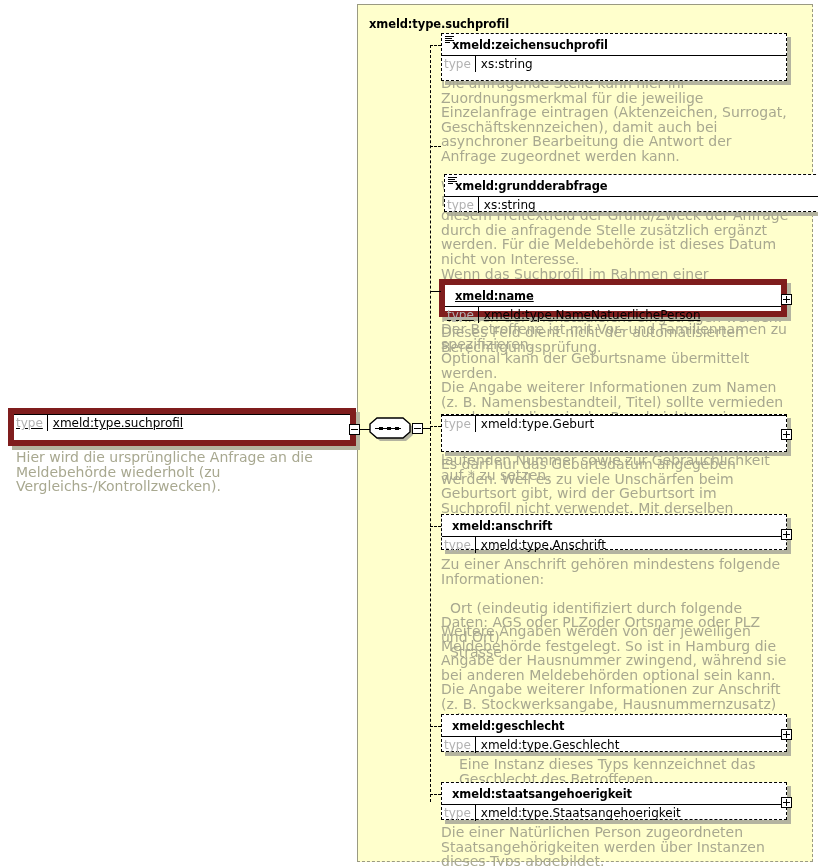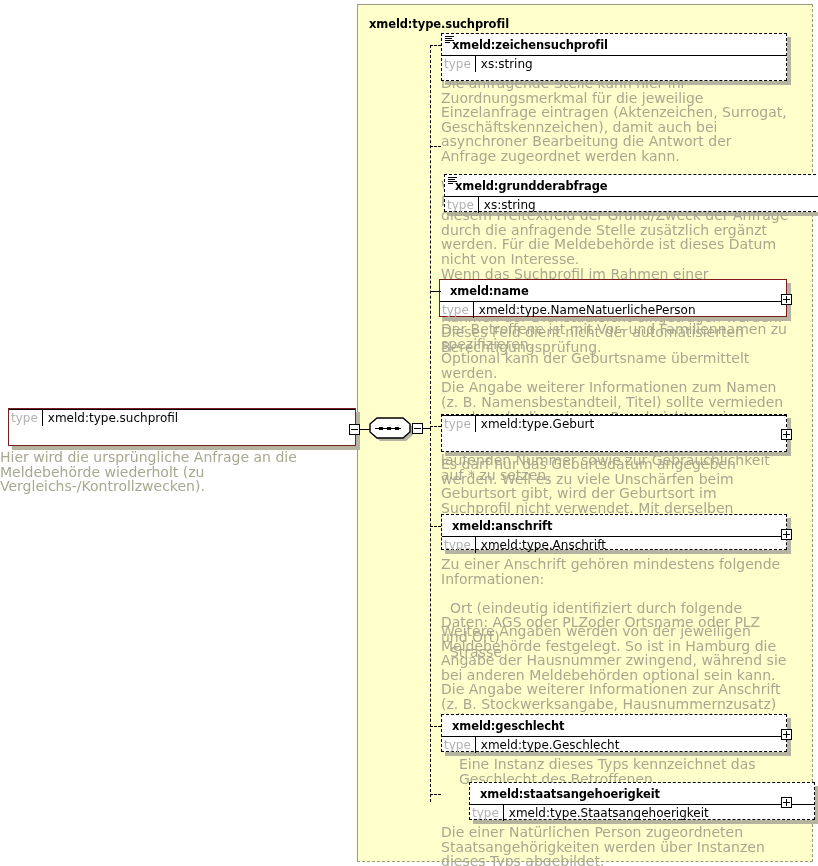--- a/index.html
+++ b/index.html
@@ -29,21 +29,21 @@
     background: #b4b4a0;
     z-index: 0;
   }
   .elbox .frame {
     position: relative;
     z-index: 1;
     background: #ffffff;
     width: 100%; height: 100%;
     box-sizing: border-box;
   }
-  .elbox.solid .frame { border: 1px solid #7f1d1d; }
+  .elbox.solid .frame { border: 6px solid #7f1d1d; text-decoration: underline; }
   .elbox.dashed .frame { border: 1px dashed #000; }
 
   .el-name {
     font-weight: bold;
     font-size: 11.5px;
     padding: 4px 6px 3px 10px;
     white-space: nowrap;
     letter-spacing: -0.1px;
   }
   .el-typerow {
@@ -170,21 +170,21 @@
 <div class="elbox solid" style="left:8px; top:408px; width:348px; height:38px;">
   <div class="shadow"></div>
   <div class="frame">
     <div class="el-typerow">
       <span class="tlabel">type</span>
       <span class="tval">xmeld:type.suchprofil</span>
     </div>
   </div>
 </div>
 <div class="expander minus" style="left:349px; top:424px;"></div>
-<div class="anno onwhite" style="left:0; top:450px; width:320px;">Hier wird die ursprüngliche Anfrage an die Meldebehörde wiederholt (zu Vergleichs-/Kontrollzwecken).</div>
+<div class="anno onwhite" style="left:16px; top:450px; width:320px;">Hier wird die ursprüngliche Anfrage an die Meldebehörde wiederholt (zu Vergleichs-/Kontrollzwecken).</div>
 
 <div class="line hline" style="left:360px; top:429px; width:11px;"></div>
 
 <div id="seq-compositor">
   <svg width="44" height="26" viewBox="0 0 44 26">
     <polygon points="8,3 34,3 41,9 41,17 34,23 8,23 1,17 1,9" fill="#b4b4a0" stroke="none" transform="translate(3,3)"></polygon>
     <polygon points="8,3 34,3 41,9 41,17 34,23 8,23 1,17 1,9" fill="#ffffff" stroke="#000" stroke-width="1.4"></polygon>
     <rect x="10" y="12" width="4" height="3" fill="#000"></rect>
     <rect x="18" y="12" width="4" height="3" fill="#000"></rect>
     <rect x="26" y="12" width="4" height="3" fill="#000"></rect>
@@ -294,21 +294,21 @@
     <div class="el-name">xmeld:geschlecht</div>
     <div class="el-typerow">
       <span class="tlabel">type</span>
       <span class="tval">xmeld:type.Geschlecht</span>
     </div>
   </div>
 </div>
 <div class="expander plus" style="left:781px; top:729px;"></div>
 <div class="anno" style="left:441px; top:757px; width:348px;margin-left:18px;">Eine Instanz dieses Typs kennzeichnet das Geschlecht des Betroffenen.</div>
 
-<div class="elbox dashed" style="left:441px; top:782px; width:346px; height:38px;margin-left:28px;">
+<div class="elbox dashed" style="left:441px; top:782px; width:346px; height:38px;">
   <div class="shadow"></div>
   <div class="frame">
     <div class="el-name">xmeld:staatsangehoerigkeit</div>
     <div class="el-typerow">
       <span class="tlabel">type</span>
       <span class="tval">xmeld:type.Staatsangehoerigkeit</span>
     </div>
   </div>
 </div>
 <div class="expander plus" style="left:781px; top:797px;"></div>

